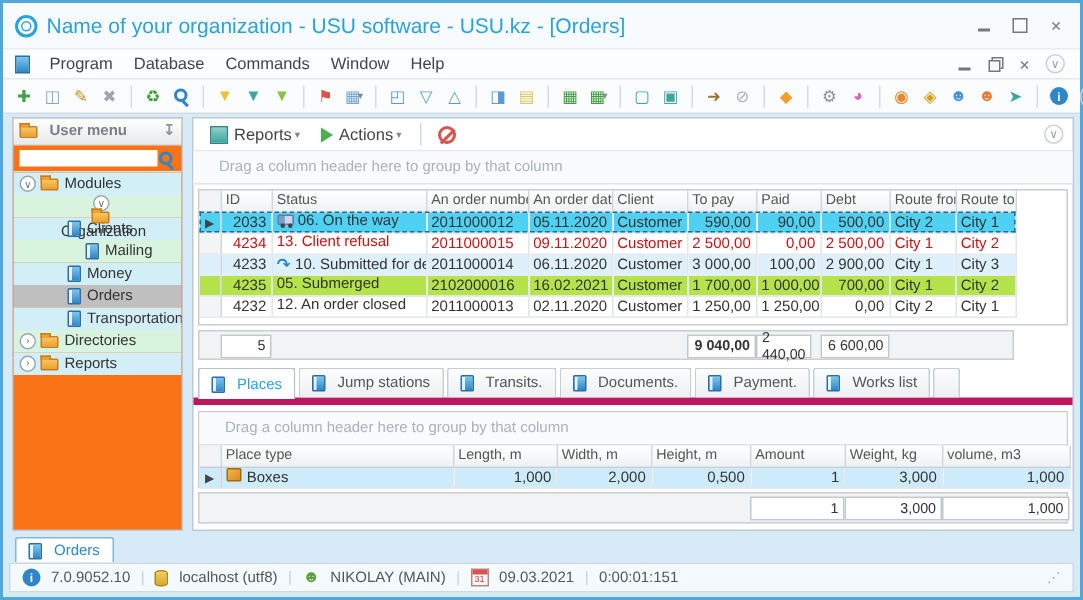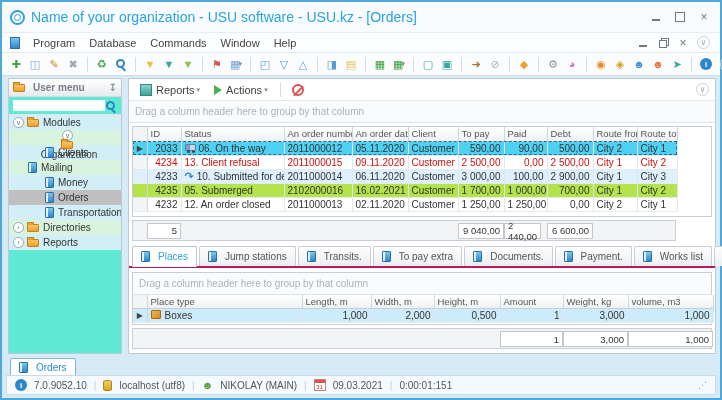--- a/index.html
+++ b/index.html
@@ -51,21 +51,21 @@
                  border:2px solid #2E86C8; border-radius:50%; }
   .mag::after { content:""; position:absolute; bottom:0px; right:1px; width:5px; height:2px;
                 background:#2E86C8; transform:rotate(45deg); }
   .cico { width:12px; height:12px; border-radius:50%; color:#fff; font-size:8px; font-weight:bold;
           display:inline-flex; align-items:center; justify-content:center; }
 
   
   .bodyrow { flex:1 1 auto; display:flex; min-height:0; padding:2px 4px 2px 6px; background:#D6EBF7; }
 
   
-  .sidebar { width:114px; flex:0 0 auto; background:#5eead4; border:1px solid #BFC9D2;
+  .sidebar { width:114px; flex:0 0 auto; background:#f97316; border:1px solid #BFC9D2;
              display:flex; flex-direction:column; }
   .sb-header { height:18px; background:linear-gradient(#FFFFFF,#E7E9EB); border-bottom:1px solid #D5DBE0;
                display:flex; align-items:center; padding:0 4px; color:#7A7F85; font-weight:bold; }
   .sb-header .label { flex:1; margin-left:4px; }
   .pinico { color:#8A929A; font-size:10px; }
   .sb-search { height:18px; border-bottom:1px solid #E0E5EA; display:flex; align-items:center; padding:0 4px; }
   .sb-search input { flex:1; border:none; outline:none; font-size:10px; min-width:0; }
   .tree { flex:1; overflow:hidden; }
   .tree-row { height:15px; display:flex; align-items:center; white-space:nowrap; cursor:default; }
   .tree-row.cyan { background:#D2EFF8; }
@@ -90,21 +90,21 @@
                 padding:0 6px; gap:4px; flex:0 0 auto; font-size:11px; color:#444; }
   .abtn { display:flex; align-items:center; gap:4px; padding:2px 5px; cursor:default; }
   .play { width:0; height:0; border-left:8px solid #4CAF50; border-top:5px solid transparent;
           border-bottom:5px solid transparent; }
   .repico { width:12px; height:12px; background:linear-gradient(#8FD0CC,#3BA6A0); border:1px solid #2E8883; }
   .forbid { width:12px; height:12px; border:2px solid #D9534F; border-radius:50%; position:relative;
             display:inline-block; margin-left:4px; }
   .forbid::after { content:""; position:absolute; top:4px; left:-2px; width:13px; height:2px;
                    background:#D9534F; transform:rotate(-45deg); }
 
-  .group-hint { background:#FAFBFC; color:#AAB2BA; padding:5px 6px; border-bottom:1px solid #DDE3E8; }
+  .group-hint { background:#FAFBFC; color:#AAB2BA; padding:5px 17px; border-bottom:1px solid #DDE3E8; }
 
   .grid-frame { border:1px solid #C8CED4; margin:3px 3px 0 3px; background:#fff; }
   table { border-collapse:collapse; table-layout:fixed; font-size:10px; color:#333; }
   .master-table { width:544px; }
   .detail-table { width:580px; }
   th { background:linear-gradient(#FFFFFF,#EEF1F4); border-right:1px solid #D0D6DC; border-bottom:1px solid #C8CED4;
        font-weight:normal; color:#555; text-align:left; padding:1px 3px; height:14px; font-size:9.5px;
        white-space:nowrap; overflow:hidden; }
   td { border-right:1px solid #E0E6EA; border-bottom:1px solid #E4EAEE; padding:0 3px; height:14px;
        white-space:nowrap; overflow:hidden; }
@@ -126,21 +126,21 @@
   .boxico { display:inline-block; width:10px; height:9px; margin-right:4px;
             background:linear-gradient(135deg,#F2B64F,#D98A25); border:1px solid #A8690F; border-radius:1px; }
 
   .summary-row { position:relative; height:21px; background:#F2F3F5; border:1px solid #C8CED4;
                  margin:3px 0 0 3px; }
   .sum-box { position:absolute; top:2px; height:16px; background:#fff; border:1px solid #C0C8CE;
              font-size:9.5px; display:flex; align-items:center; justify-content:flex-end; padding:0 3px; }
 
   
   .detail { flex:1 1 auto; min-height:0; display:flex; flex-direction:column; margin-top:5px; }
-  .tabstrip { display:flex; align-items:flex-start; padding:0 3px; border-bottom:2px solid #be185d; flex:0 0 auto; }
+  .tabstrip { display:flex; align-items:flex-start; padding:0 3px; border-bottom:5px solid #be185d; flex:0 0 auto; }
   .tab { display:flex; align-items:center; gap:4px; height:20px; padding:0 8px; margin-right:2px;
          background:linear-gradient(#FDFDFD,#ECEFF2); border:1px solid #C8CED4; border-bottom:none;
          border-radius:2px 2px 0 0; color:#555; cursor:default; white-space:nowrap; }
   .tab.active { background:#fff; color:#2AA3DC; margin-bottom:-1px; height:21px; border-color:#B8C2CA; }
   .detail-frame { border:1px solid #C8CED4; margin:4px 3px 0 3px; background:#fff; flex:1 1 auto; min-height:0; }
   .dsummary { position:relative; height:21px; background:#F2F3F5; border:1px solid #C8CED4;
               margin:3px 0 4px 3px; width:580px; }
 
   
   .mditabs { height:19px; display:flex; align-items:flex-end; padding:0 8px; background:#D6EBF7; flex:0 0 auto; }
@@ -377,21 +377,21 @@
 
             <span>Organization</span>
           </div>
 
           <div class="tree-row cyan" style="padding-left: 36px;">
 
             <span class="book"></span>
             <span>Clients</span>
           </div>
 
-          <div class="tree-row green" style="padding-left: 19px;">
+          <div class="tree-row green" style="padding-left: 48px;">
 
             <span class="book"></span>
             <span>Mailing</span>
           </div>
 
           <div class="tree-row cyan" style="padding-left: 36px;">
 
             <span class="book"></span>
             <span>Money</span>
           </div>
@@ -550,21 +550,21 @@
                 <td class="num">0,00</td>
                 <td>City 2</td>
                 <td>City 1</td>
               </tr>
             </tbody>
         </table>
       </div>
 
       <div class="summary-row" style="width:544px;">
         <div class="sum-box" style="left:14px;width:34px;">5</div>
-        <div class="sum-box" style="left:325px;width:46px;">9 040,00</div>
+        <div class="sum-box" style="left:325px;width:46px;font-weight:bold;">9 040,00</div>
         <div class="sum-box" style="left:371px;width:37px;">2 440,00</div>
         <div class="sum-box" style="left:414px;width:46px;">6 600,00</div>
       </div>
 
       <div class="detail">
         <div class="tabstrip">
 
             <span class="tab active">
               <span class="book"></span>
               <span>Places</span>
@@ -573,24 +573,20 @@
             <span class="tab idle">
               <span class="book"></span>
               <span>Jump stations</span>
             </span>
 
             <span class="tab idle">
               <span class="book"></span>
               <span>Transits.</span>
             </span>
 
-            <span class="tab idle">
-              <span class="book"></span>
-              <span>To pay extra</span>
-            </span>
 
             <span class="tab idle">
               <span class="book"></span>
               <span>Documents.</span>
             </span>
 
             <span class="tab idle">
               <span class="book"></span>
               <span>Payment.</span>
             </span>

